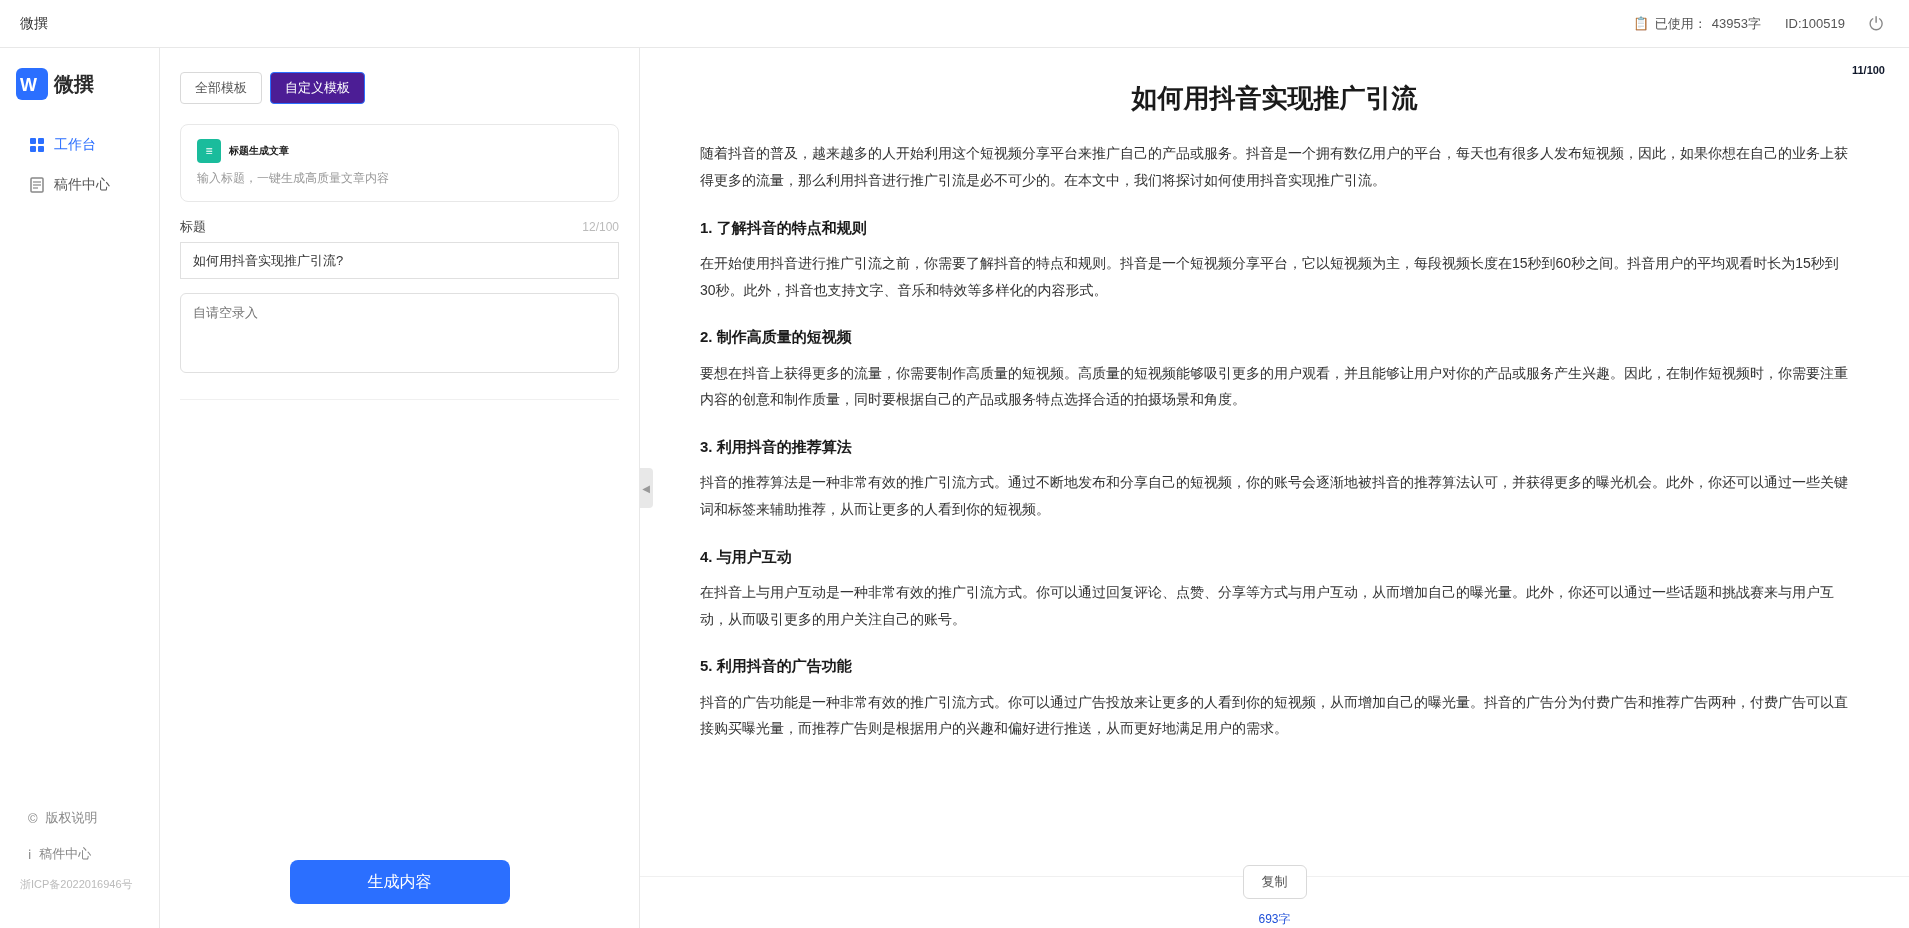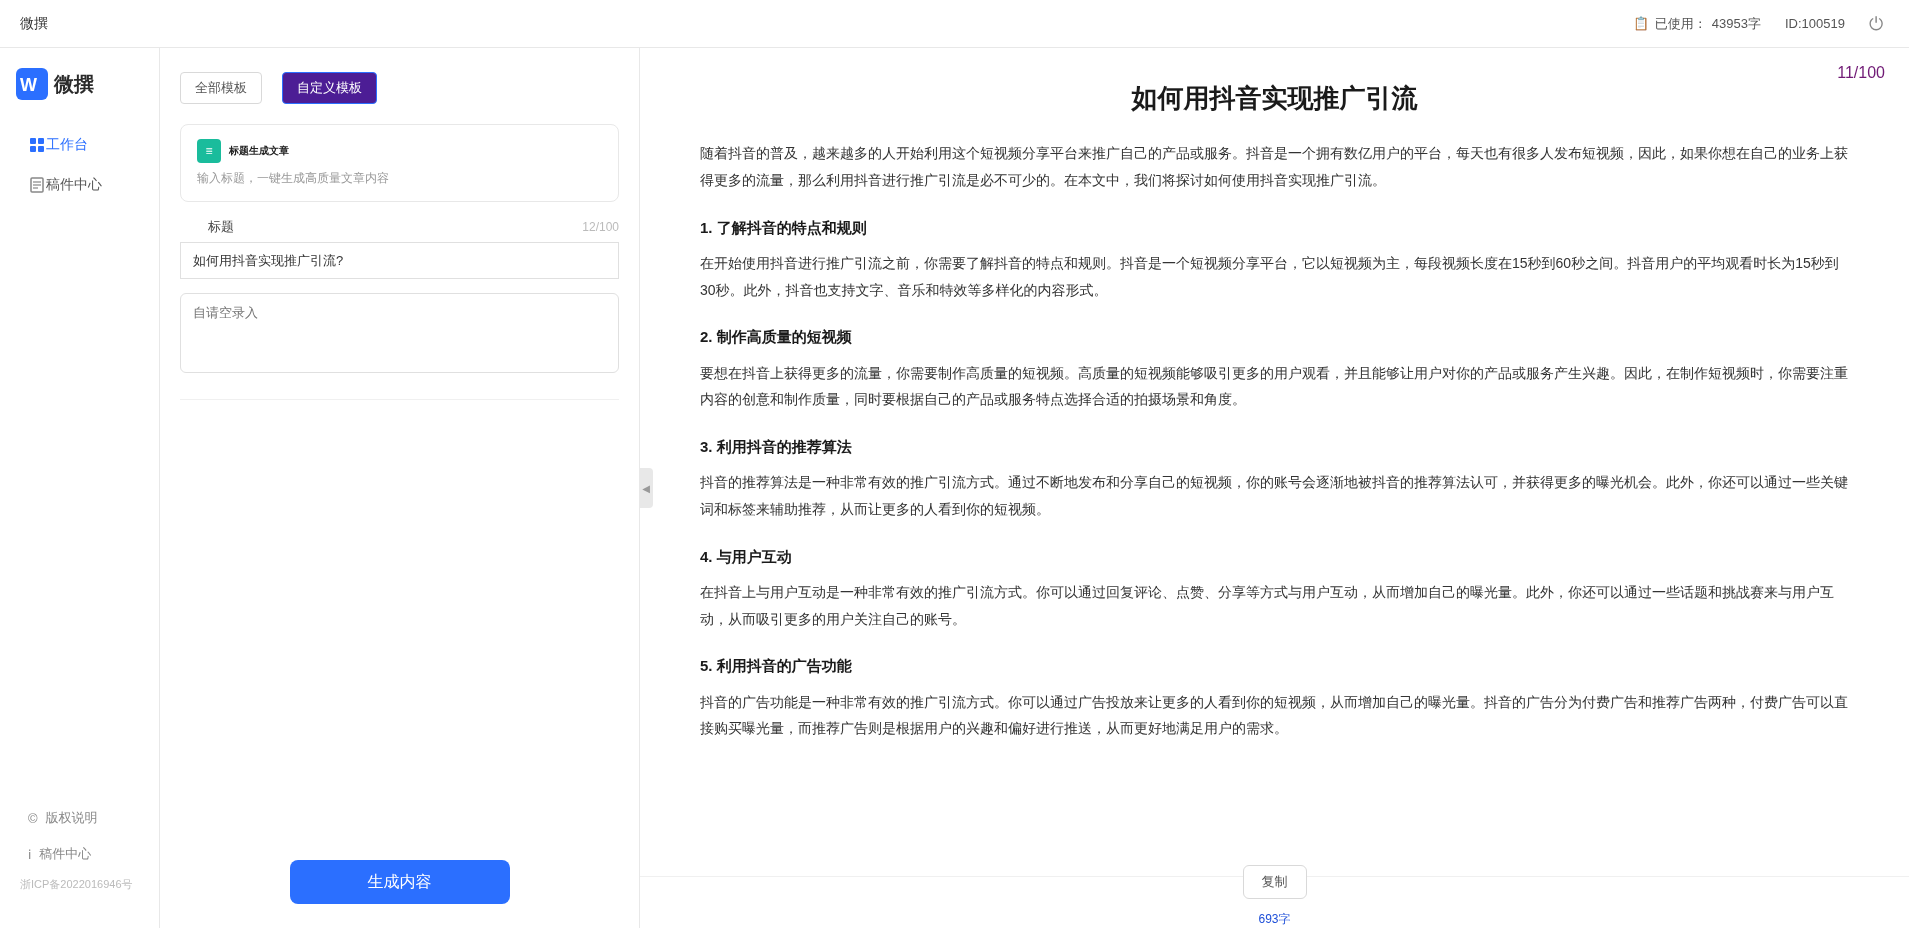--- a/index.html
+++ b/index.html
@@ -88,20 +88,21 @@
       font-size: 20px;
       font-weight: 700;
       color: #2b2b2b;
     }
     .sidebar-nav {
       flex: 1;
     }
     .sidebar-item {
       display: flex;
       align-items: center;
+      gap: 8px;
       padding: 10px 20px;
       cursor: pointer;
       font-size: 14px;
       color: #555;
       border-radius: 4px;
       margin: 2px 8px;
     }
     .sidebar-item.active {
       color: #2b6fff;
     }
@@ -146,21 +147,21 @@
       display: flex;
       flex-direction: column;
       padding: 24px 20px;
       flex-shrink: 0;
       position: relative;
     }
 
     .tabs-row {
       display: flex;
       align-items: center;
-      gap: 20px;
+      gap: 8px;
       margin-bottom: 20px;
     }
     .tab-btn {
       padding: 6px 14px;
       border-radius: 4px;
       font-size: 13px;
       cursor: pointer;
       border: 1px solid #d9d9d9;
       background: #fff;
       color: #555;
@@ -211,21 +212,20 @@
     .form-group {
       margin-bottom: 14px;
     }
     .form-label {
       font-size: 13px;
       color: #444;
       margin-bottom: 6px;
       display: flex;
       align-items: center;
       justify-content: space-between;
-      margin-left: 28px;
     }
     .form-label-count {
       font-size: 12px;
       color: #bbb;
     }
     .form-input {
       width: 100%;
       border: 1px solid #e0e0e0;
       border-radius: 0;
       padding: 10px 12px;
@@ -308,22 +308,23 @@
     .article-title {
       font-size: 26px;
       font-weight: 700;
       color: #1a1a1a;
       line-height: 1.4;
     }
     .page-count {
       position: absolute;
       top: 16px;
       right: 24px;
-      font-size: 16px;
-      color: #701a75;
+      font-size: 11px;
+      color: #0f172a;
+      font-weight: bold;
     }
 
     .article-content {
       flex: 1;
       overflow-y: auto;
       padding: 8px 60px 80px;
       font-size: 14px;
       line-height: 1.9;
       color: #333;
     }

